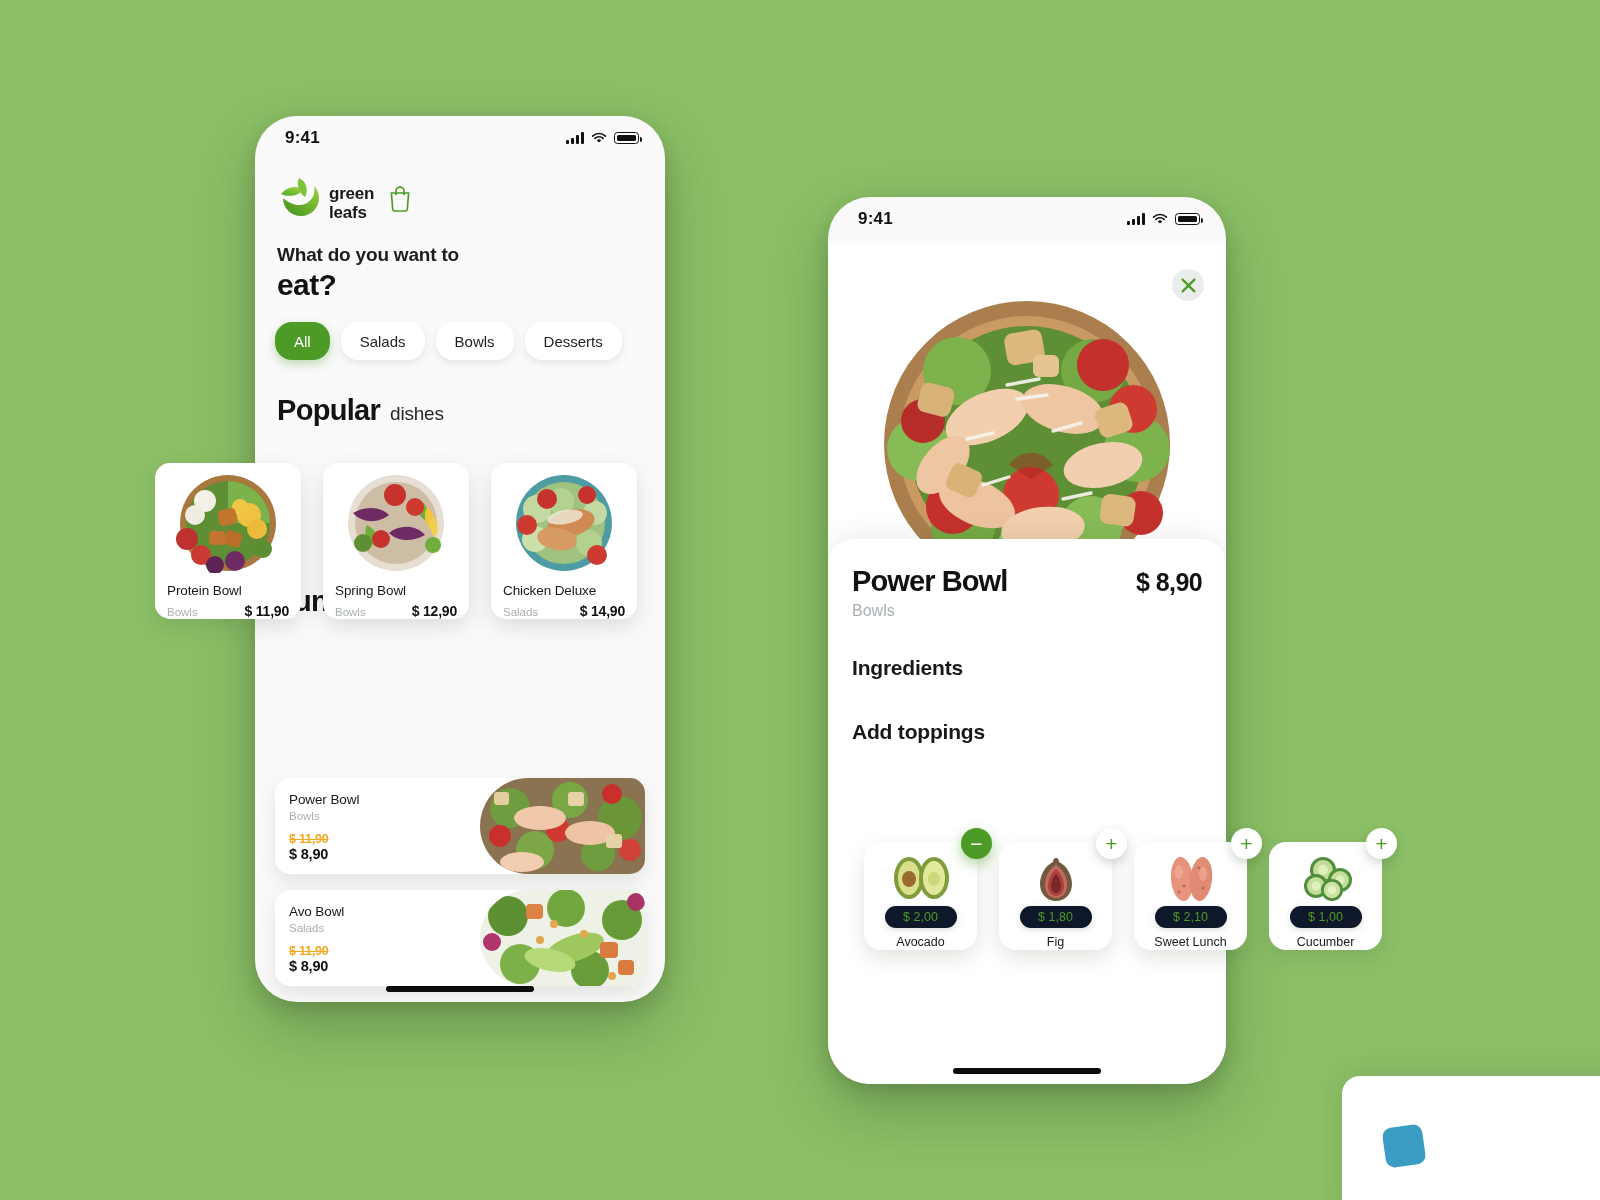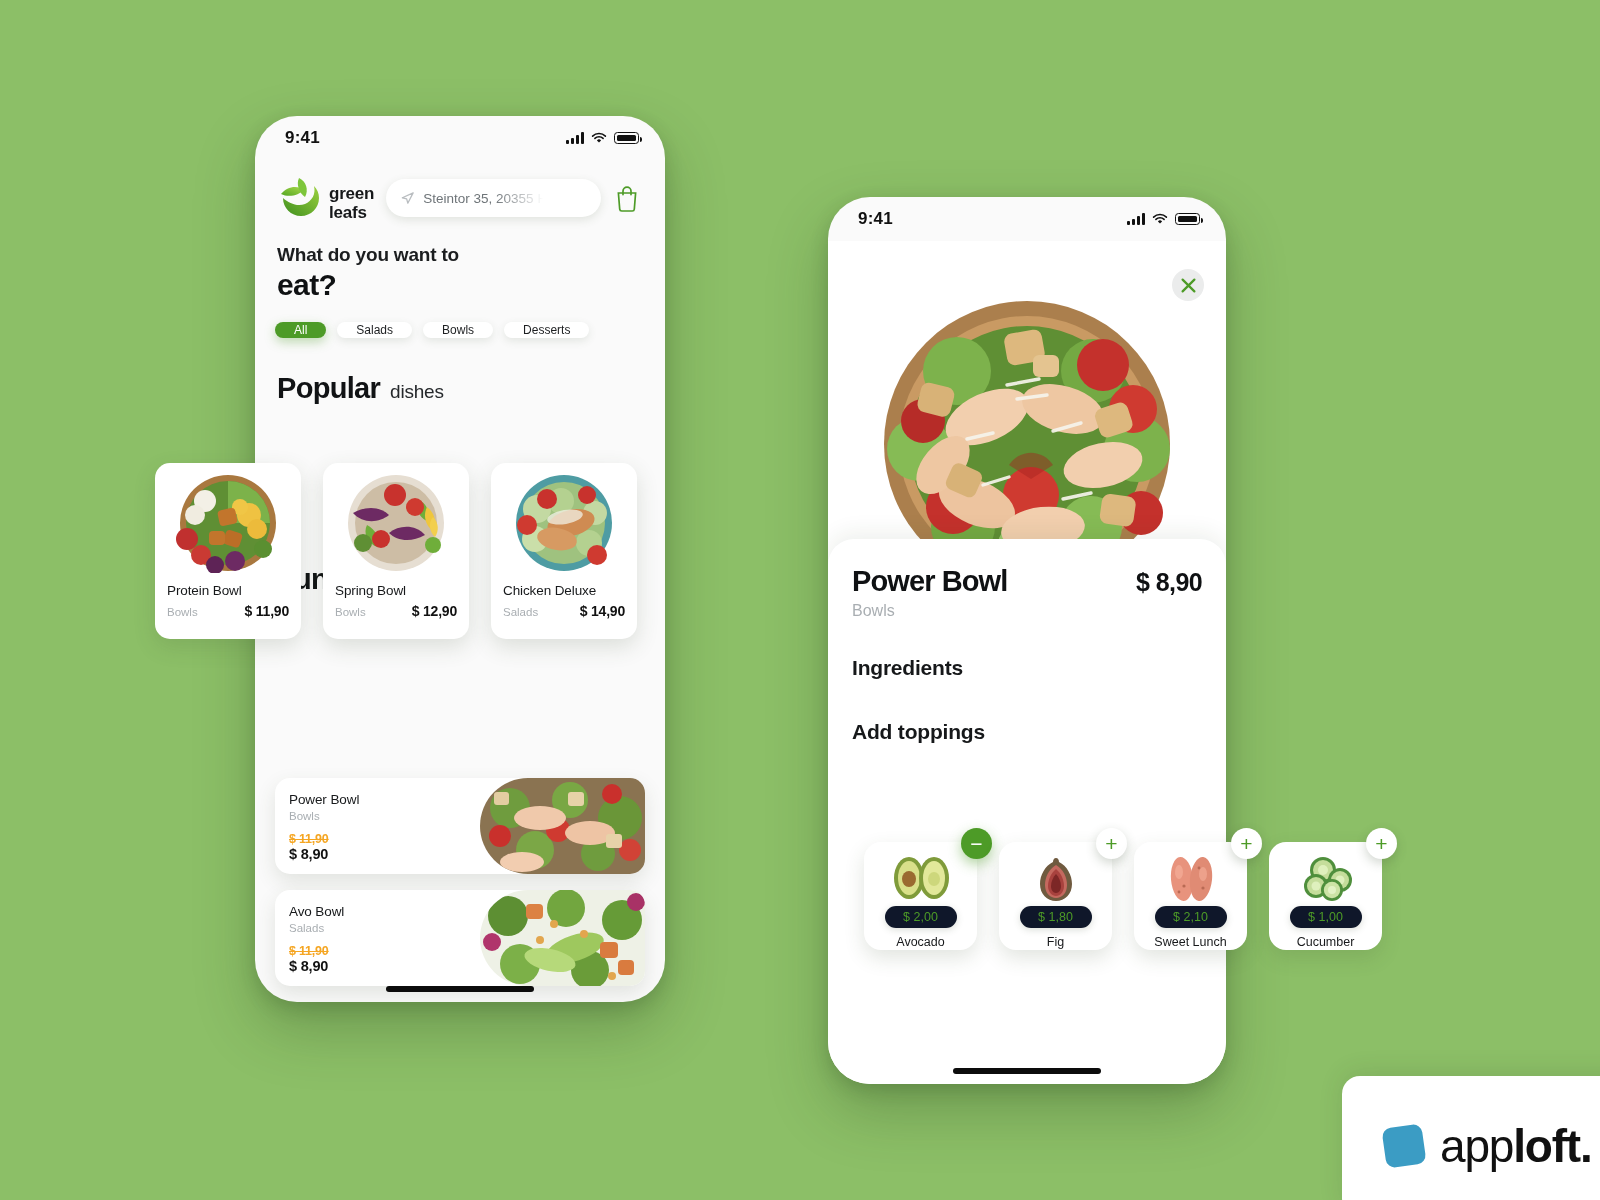--- a/index.html
+++ b/index.html
@@ -65,37 +65,37 @@
     mask-image: linear-gradient(90deg,#000 58%,transparent 97%);
   }
   .cart-btn { flex: 0 0 auto; width: 28px; height: 30px; display:flex; align-items:center; justify-content:center; }
 
   .headline { padding: 22px 22px 0; }
   .headline .l1 { font-size: 19px; font-weight: 700; color: #1b1d1f; letter-spacing: -.2px; }
   .headline .l2 { font-size: 30px; font-weight: 700; color: #0f1113; letter-spacing: -.6px; margin-top: 2px; }
 
   .pills { display: flex; gap: 11px; padding: 20px 20px 0 20px; }
   .pill {
-    height: 16px; padding: 0 19px; border-radius: 17px;
-    background: #fff; color: #1d1f21; font-size: 12px;
+    height: 38px; padding: 0 19px; border-radius: 17px;
+    background: #fff; color: #1d1f21; font-size: 15px;
     display: flex; align-items: center; justify-content: center;
     box-shadow: 0 3px 9px rgba(70,90,60,.13);
     white-space: nowrap;
   }
   .pill.is-active { background: #4D9B27; color: #fff; box-shadow: 0 4px 11px rgba(77,155,39,.35); }
 
   .sec-title { padding: 34px 22px 0; display: flex; align-items: baseline; gap: 10px; }
   .sec-title .big { font-size: 29px; font-weight: 700; color: #111315; letter-spacing: -.7px; }
   .sec-title .small { font-size: 19px; font-weight: 500; color: #25282b; letter-spacing: -.2px; }
 
   .pop-row { position: absolute; left: -100px; top: 463px; display: flex; gap: 22px; }
   .pop-card {
     width: 146px; background: #fff; border-radius: 15px;
     box-shadow: 0 8px 22px rgba(60,80,50,.16);
-    padding: 10px 10px 20px;
+    padding: 10px 10px 0;
   }
   .pop-img { width: 126px; height: 100px; border-radius: 9px; overflow: hidden; }
   .pop-name { font-size: 13.5px; color: #17191b; margin-top: 10px; padding-left: 2px; letter-spacing: -.1px; }
   .pop-meta { display: flex; align-items: baseline; justify-content: space-between; margin-top: 5px; padding: 0 2px; }
   .pop-cat { font-size: 11.5px; color: #a9aeb2; }
   .pop-price { font-size: 14px; font-weight: 700; color: #111; letter-spacing: -.2px; }
 
   .lunch-list { position: absolute; left: 0; right: 0; top: 662px; padding: 0 20px; }
   .lunch-item {
     position: relative; height: 96px; background: #fff; border-radius: 15px;
@@ -223,26 +223,20 @@
           <path d="M8 24c0 10 8 18 18 18s18-8 18-18c0-5-2-9-5-12 2 8-2 15-9 18-8 3-16-1-22-6z" fill="url(#lgA)"></path>
           <path d="M6 20c6-8 17-9 23-4-5 5-15 8-23 4z" fill="url(#lgB)"></path>
           <path d="M24 4c7 3 10 12 6 19-6-4-9-13-6-19z" fill="#7DC53B"></path>
         </svg>
         <div class="brand-text">
           <div>green</div>
           <div>leafs</div>
         </div>
       </div>
 
-      <div class="loc-pill">
-        <svg width="15" height="15" viewBox="0 0 16 16">
-          <path d="M14 2 2.5 7.2l4.6 1.2 1.2 4.6L14 2z" fill="none" stroke="#b9bdc0" stroke-width="1.4" stroke-linejoin="round"></path>
-        </svg>
-        <div class="loc-text">Steintor 35, 20355 H</div>
-      </div>
 
       <div class="cart-btn">
         <svg width="24" height="27" viewBox="0 0 24 27">
           <path d="M3.4 8h17.2l-1.3 16.2a2 2 0 0 1-2 1.8H6.7a2 2 0 0 1-2-1.8L3.4 8z" fill="none" stroke="#4D9B27" stroke-width="1.7"></path>
           <path d="M8 9.6V6.1a4 4 0 1 1 8 0v3.5" fill="none" stroke="#4D9B27" stroke-width="1.7" stroke-linecap="round"></path>
         </svg>
       </div>
     </div>
 
     <div class="headline">
@@ -578,16 +572,15 @@
         </svg>
       </div>
       <div class="top-price">$ 1,00</div>
       <div class="top-name">Cucumber</div>
     </div>
 
   </div>
 
   <div id="apploft">
     <div class="al-square"></div>
-    <div class="al-text"><span>app</span><b>loft</b><b>.</b></div>
   </div>
 
 </div>
 
 </body></html>

